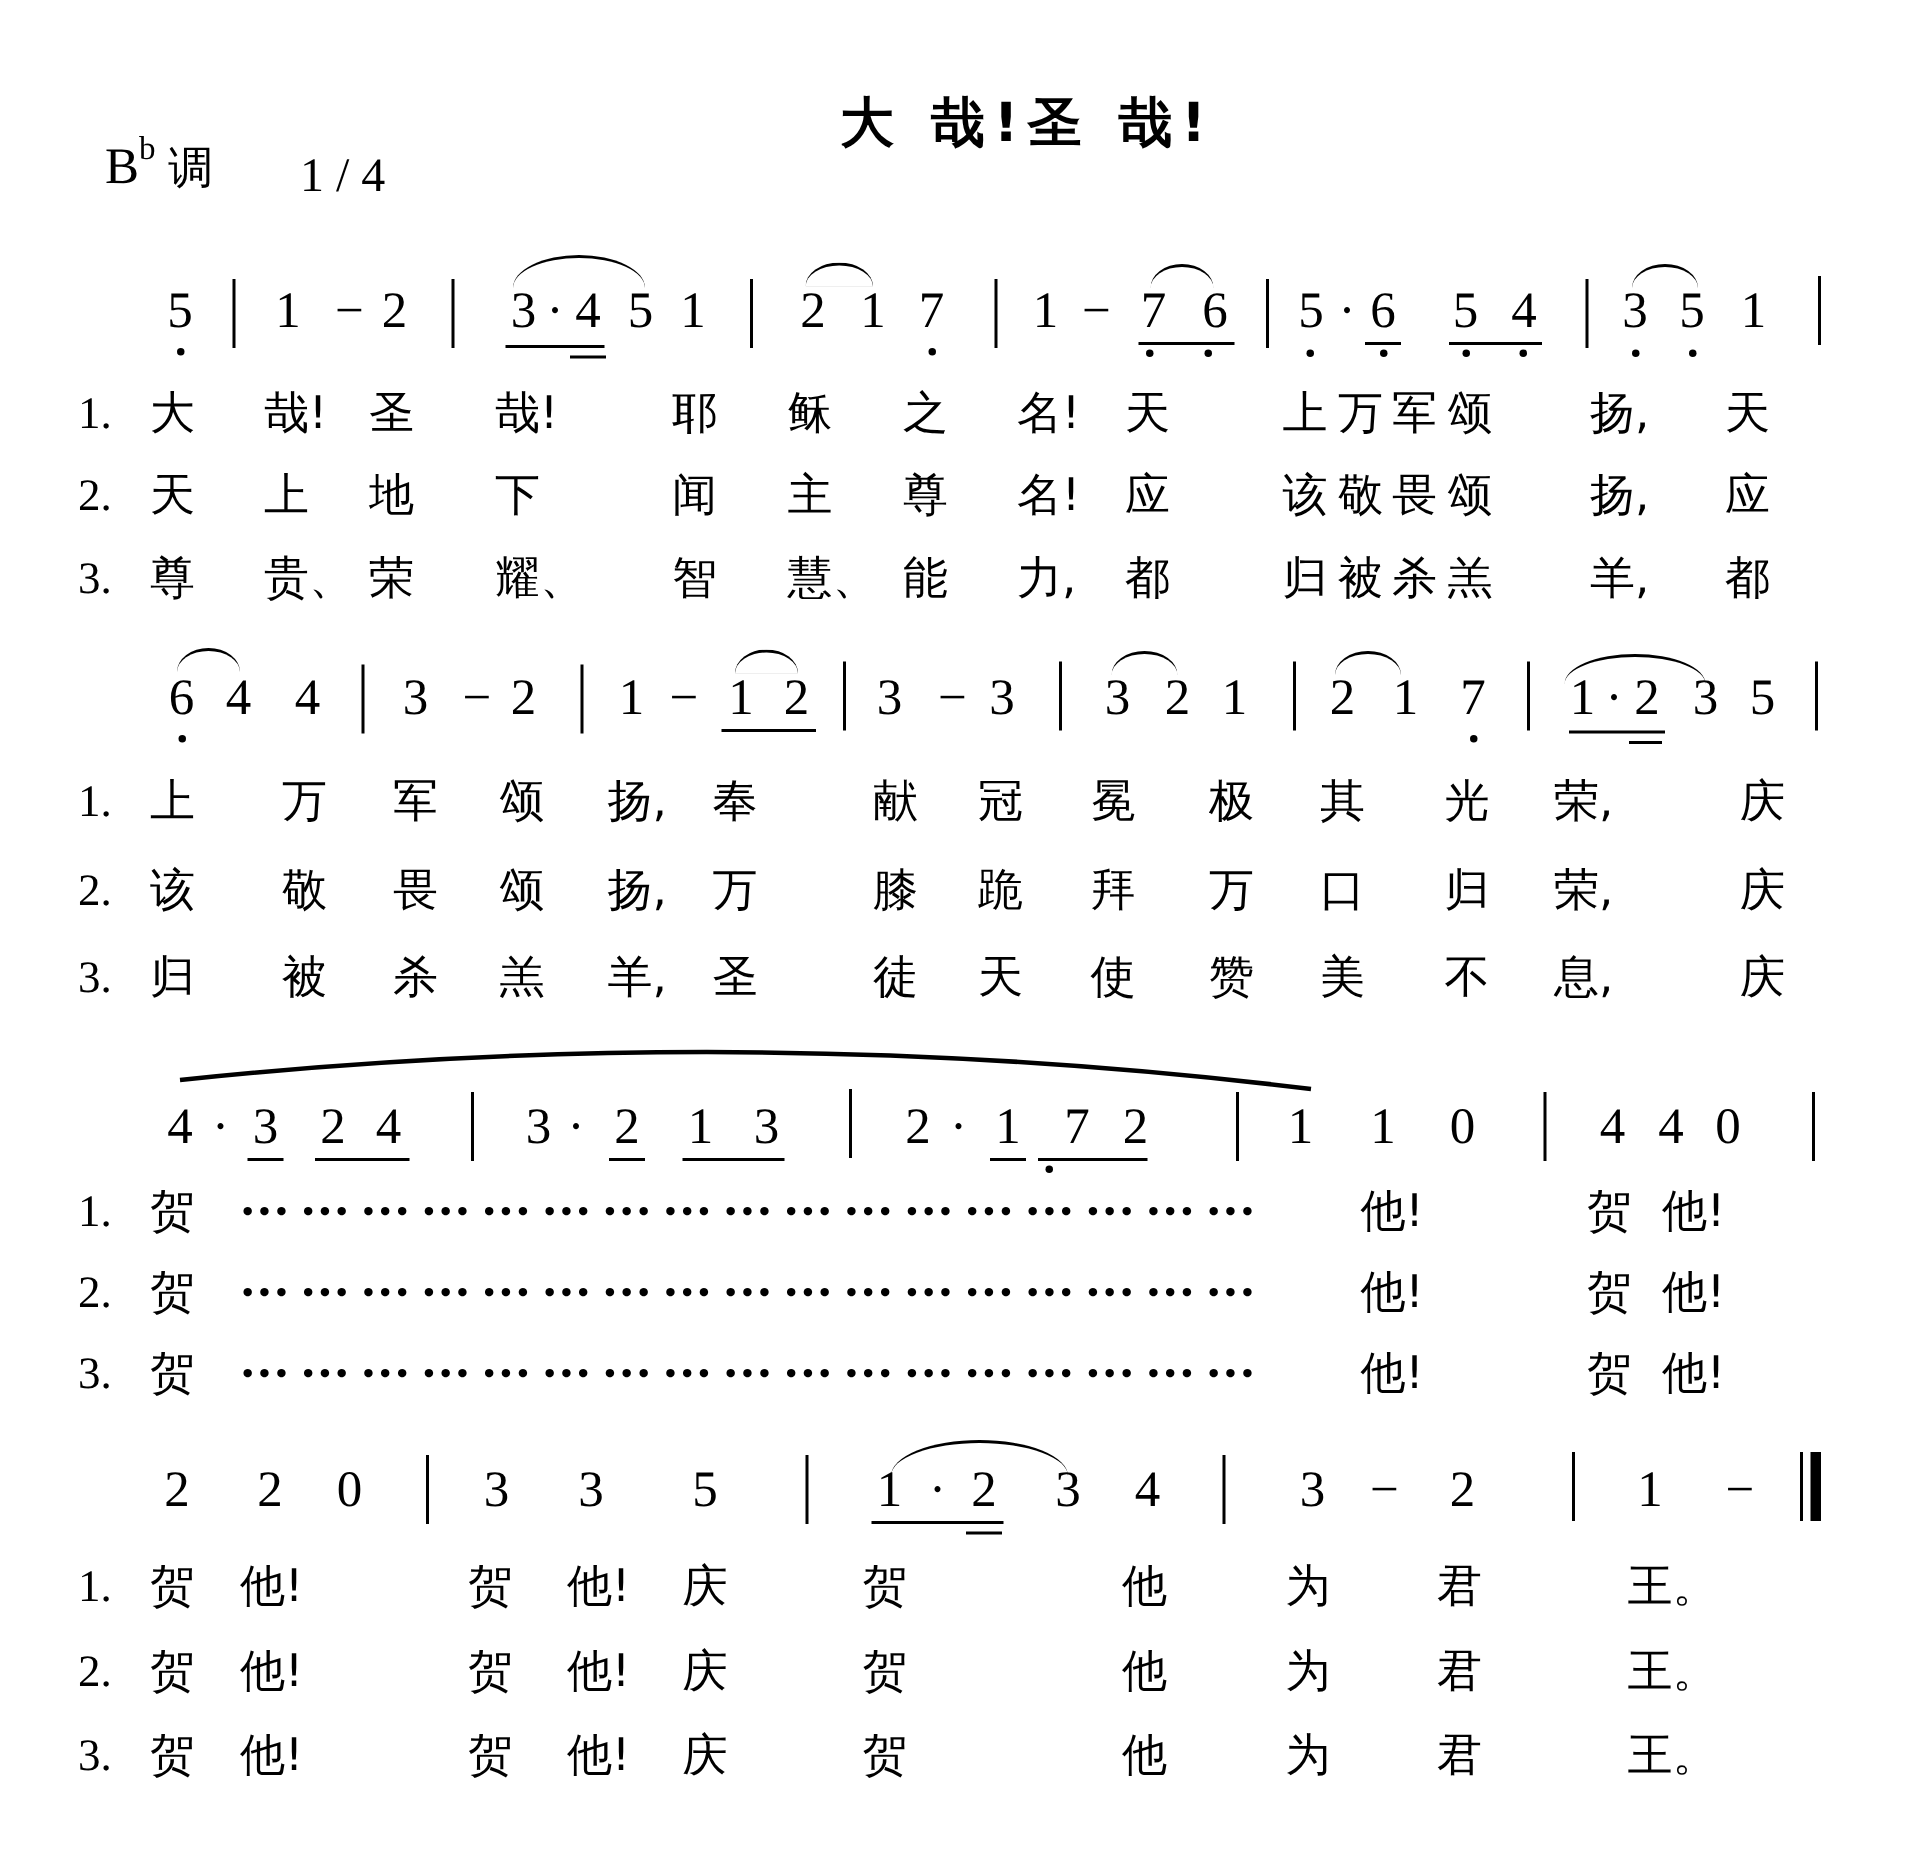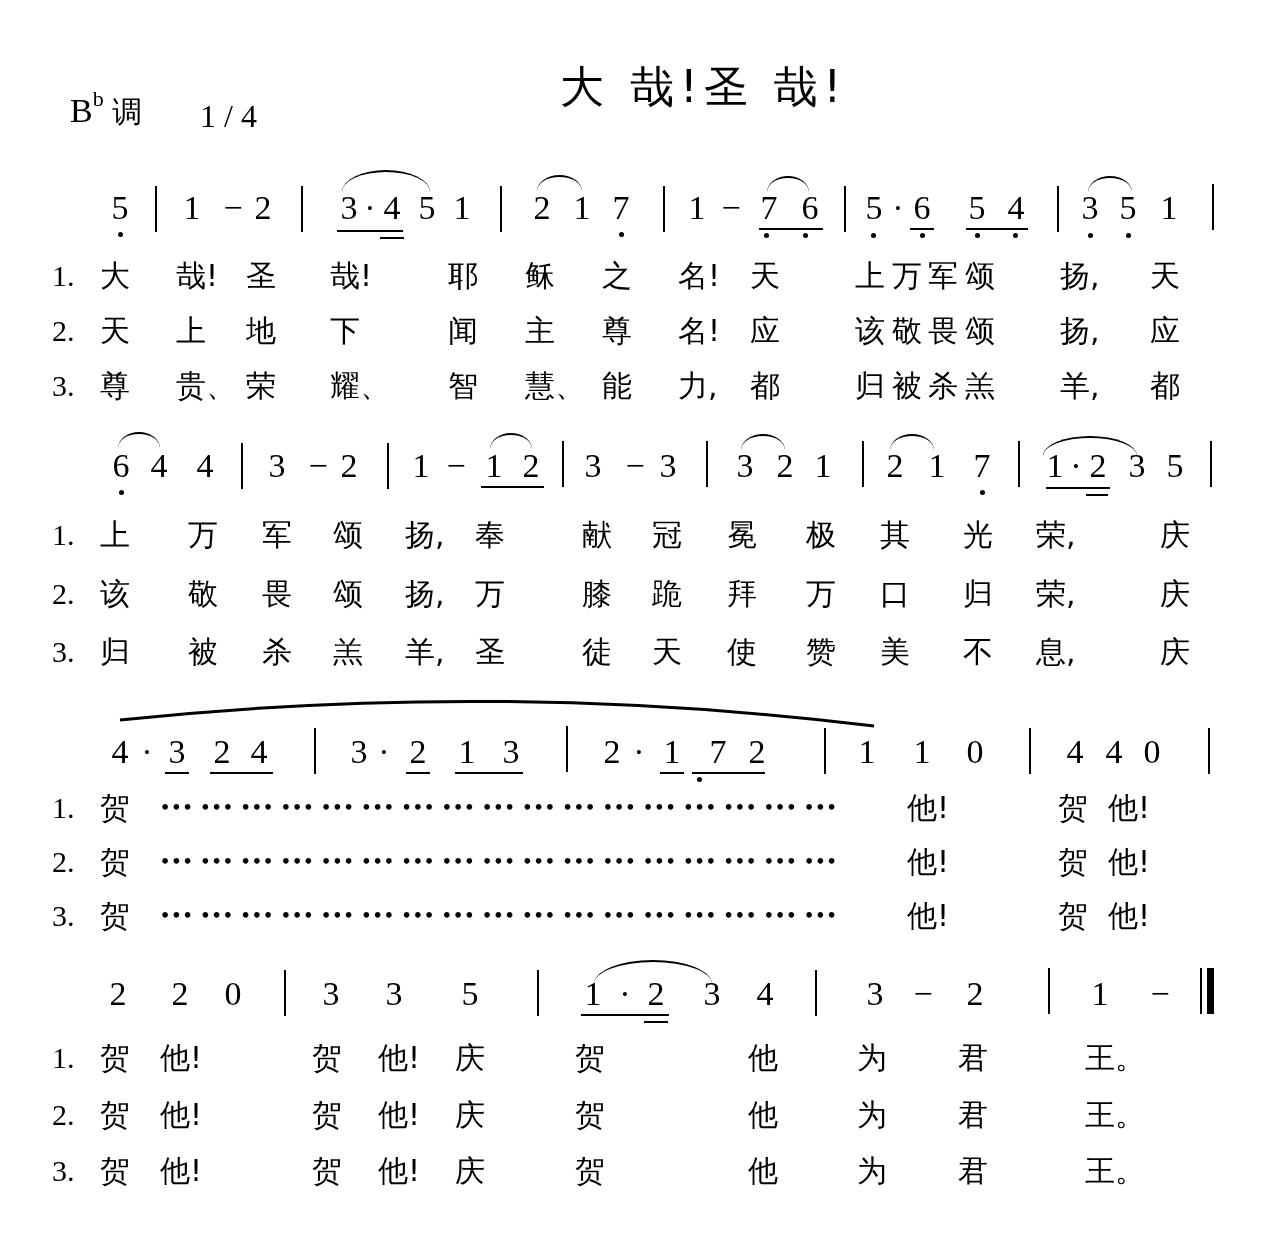--- a/index.html
+++ b/index.html
@@ -1,19 +1,19 @@
 <!DOCTYPE html>
 <html><head>
 <meta charset="utf-8">
 <style>
   html, body { margin:0; padding:0; background:#ffffff; }
   body { width:1270px; height:1235px; position:relative; overflow:hidden;
          font-family:"Liberation Serif", "DejaVu Serif", serif; color:#000; }
   .title { position:absolute; left:560px; top:58px; font-family:"DejaVu Sans", sans-serif;
-           font-weight:normal; font-size:44px; letter-spacing:6px; }
+           font-weight:bold; font-size:36px; letter-spacing:6px; }
   .key { position:absolute; left:70px; top:92px; font-size:34px; }
   .key sup { font-size:22px; vertical-align:top; position:relative; top:-6px; }
   .key .zh { font-family:"DejaVu Sans", sans-serif; font-size:30px; }
   .meter { position:absolute; left:200px; top:98px; font-size:32px; }
   .n { position:absolute; font-size:34px; width:30px; text-align:center; line-height:40px; }
   .bar { position:absolute; width:2px; background:#000; height:46px; }
   .bar.final { width:7px; }
   .ul { position:absolute; height:2px; background:#000; }
   .dot { position:absolute; width:5px; height:5px; border-radius:50%; background:#000; }
   .arc { position:absolute; border-top:2.5px solid #000; border-radius:50% 50% 0 0 / 100% 100% 0 0; }

